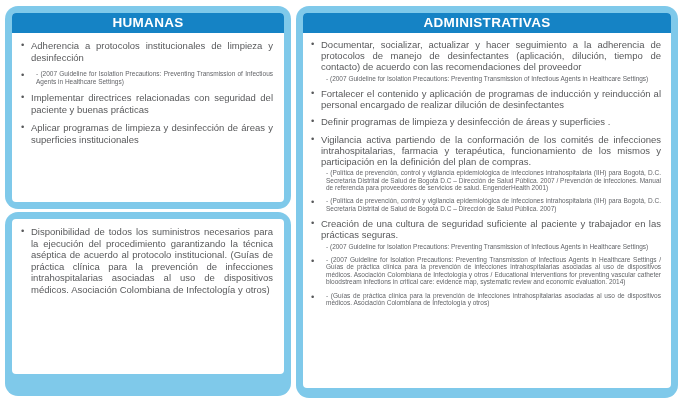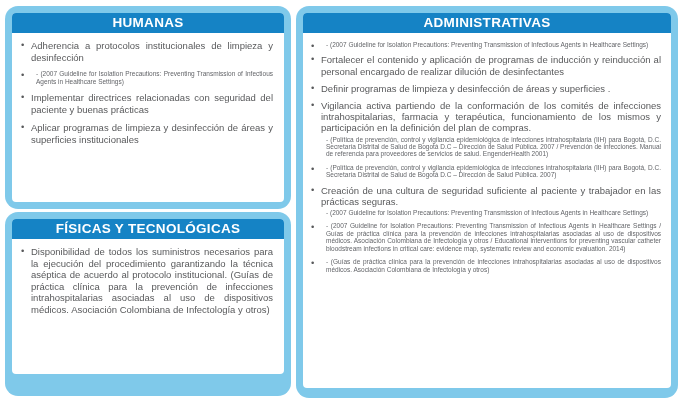--- a/index.html
+++ b/index.html
@@ -65,36 +65,36 @@
         <li class="item">
           <span class="bullet">•</span>
           <p class="txt">Aplicar programas de limpieza y desinfección de áreas y superficies institucionales</p>
         </li>
       </ul>
     </div>
   </section>
 
   <section class="box left-col" id="box-fisicas">
     <div class="box-inner">
-      <div class="panel-header">FÍSICAS Y TECNOLÓGICAS</div>
       <ul class="items">
         <li class="item">
           <span class="bullet">•</span>
           <p class="txt">Disponibilidad de todos los suministros necesarios para la ejecución del procedimiento garantizando la técnica aséptica de acuerdo al protocolo institucional. (Guías de práctica clínica para la prevención de infecciones intrahospitalarias asociadas al uso de dispositivos médicos. Asociación Colombiana de Infectología y otros)</p>
         </li>
       </ul>
     </div>
   </section>
 
   <section class="box right-col" id="box-admin">
     <div class="box-inner">
       <div class="panel-header">ADMINISTRATIVAS</div>
       <ul class="items">
         <li class="item">
           <span class="bullet">•</span>
+          <p class="txt">Documentar, socializar, actualizar y hacer seguimiento a la adherencia de protocolos de manejo de desinfectantes (aplicación, dilución, tiempo de contacto) de acuerdo con las recomendaciones del proveedor</p>
           <p class="cite">- (2007 Guideline for Isolation Precautions: Preventing Transmission of Infectious Agents in Healthcare Settings)</p>
         </li>
         <li class="item">
           <span class="bullet">•</span>
           <p class="txt">Fortalecer el contenido y aplicación de programas de inducción y reinducción al personal encargado de realizar dilución de desinfectantes</p>
         </li>
         <li class="item">
           <span class="bullet">•</span>
           <p class="txt">Definir programas de limpieza y desinfección de áreas y superficies .</p>
         </li>

